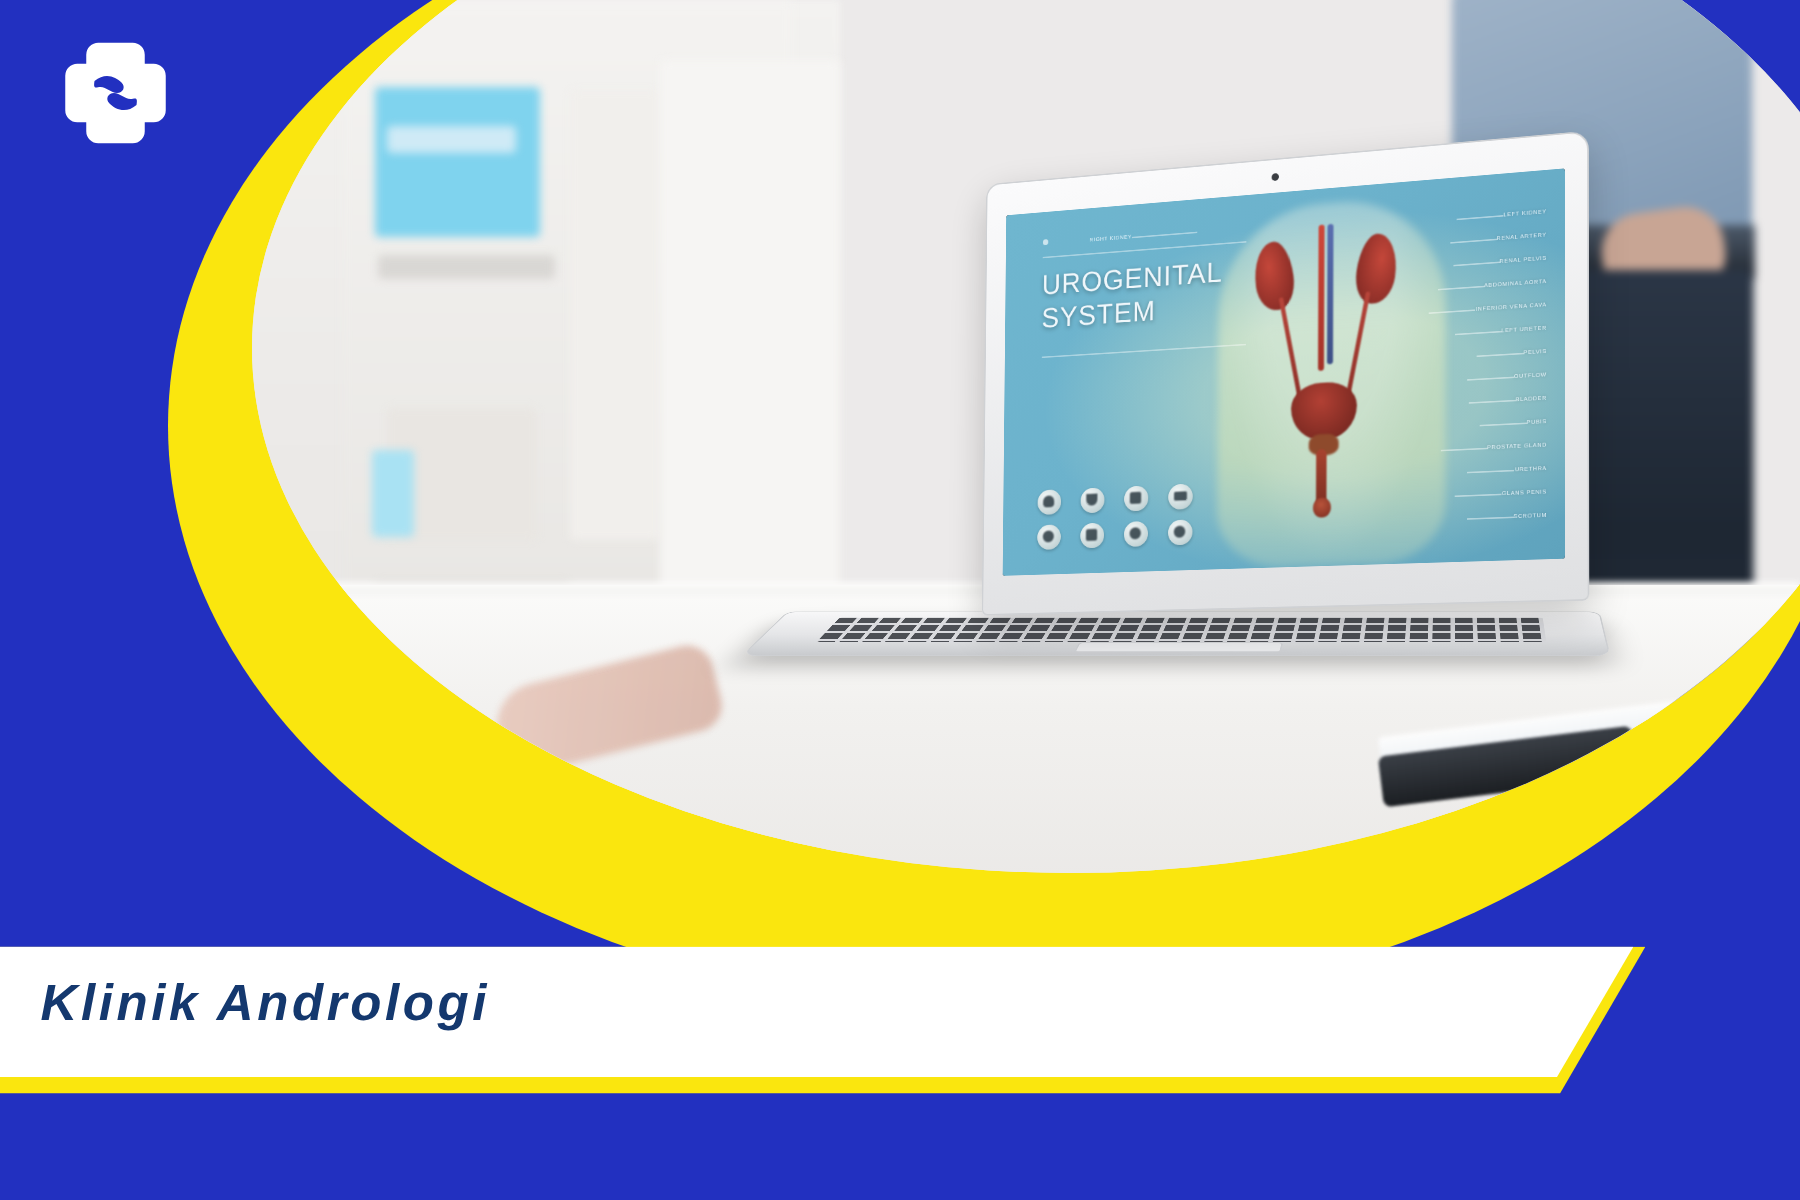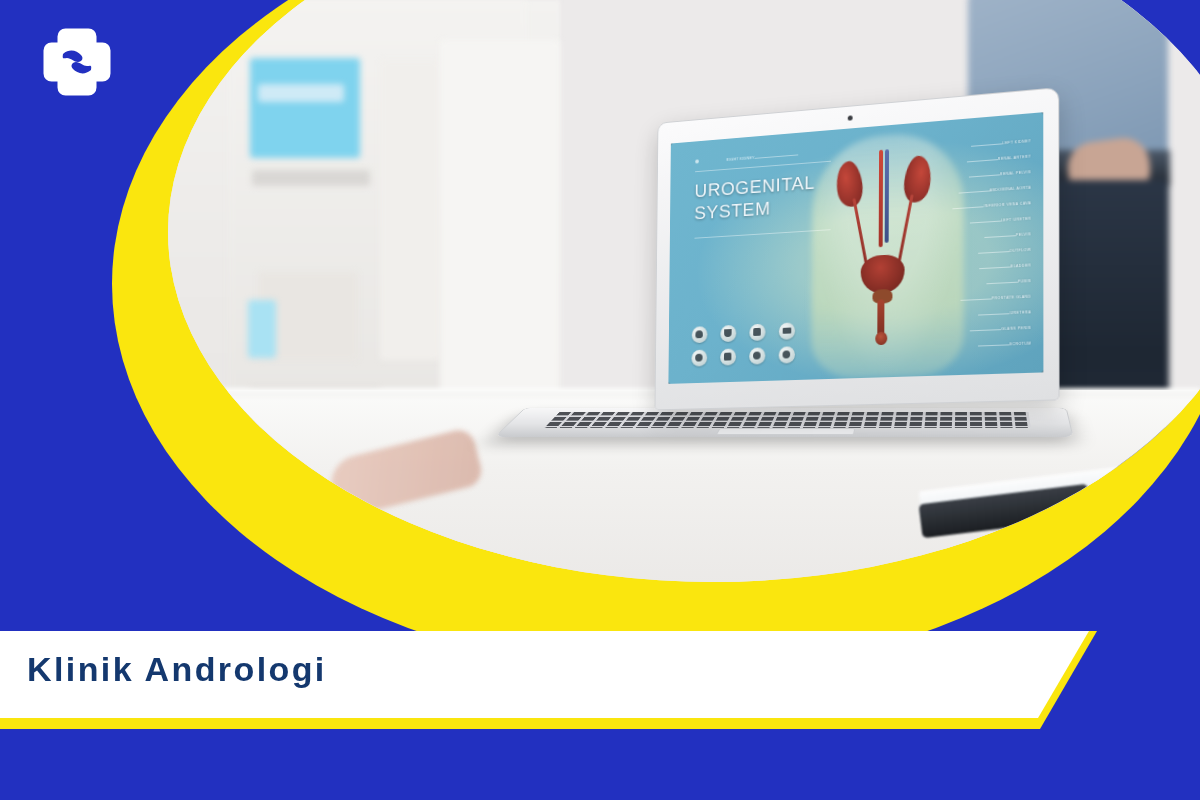--- a/index.html
+++ b/index.html
@@ -299,21 +299,21 @@
     position:absolute; left:150px; top:282px; width:380px; height:7px;
     background:linear-gradient(180deg,#d6d8db,#aeb1b5);
     transform:skewX(-12deg); border-radius:2px;
   }
 
   
   .logo { position:absolute; left:39px; top:24px; width:76px; height:76px; z-index:6; }
 
   
   .banner-wrap {
-    position:absolute; left:0; top:631px; width:1097px; height:124px; z-index:5;
+    position:absolute; left:0; top:631px; width:1097px; height:124px; z-index:5;font-style:italic;
   }
   .banner-yellow {
     position:absolute; inset:0; background:#fae60e;
     clip-path:polygon(0 0, 1097px 0, 1040px 98px, 0 98px);
   }
   .banner-white {
     position:absolute; left:0; top:0; width:1089px; height:87px;
     background:#ffffff;
     clip-path:polygon(0 0, 1089px 0, 1038px 87px, 0 87px);
   }

